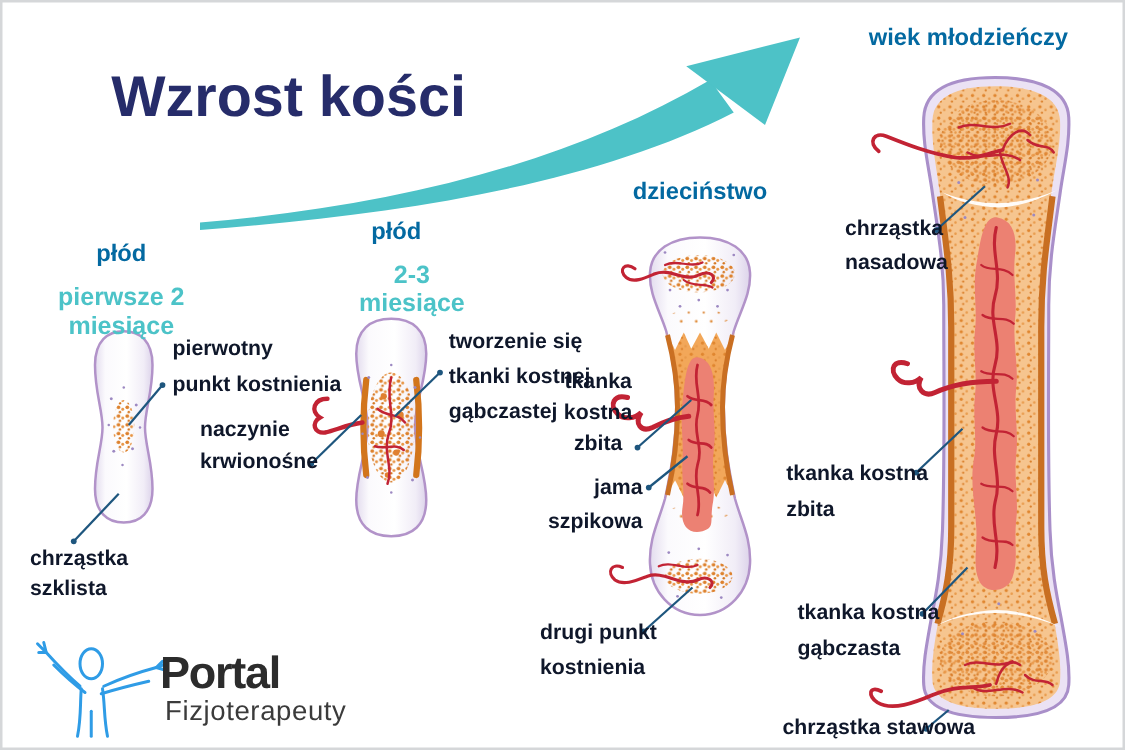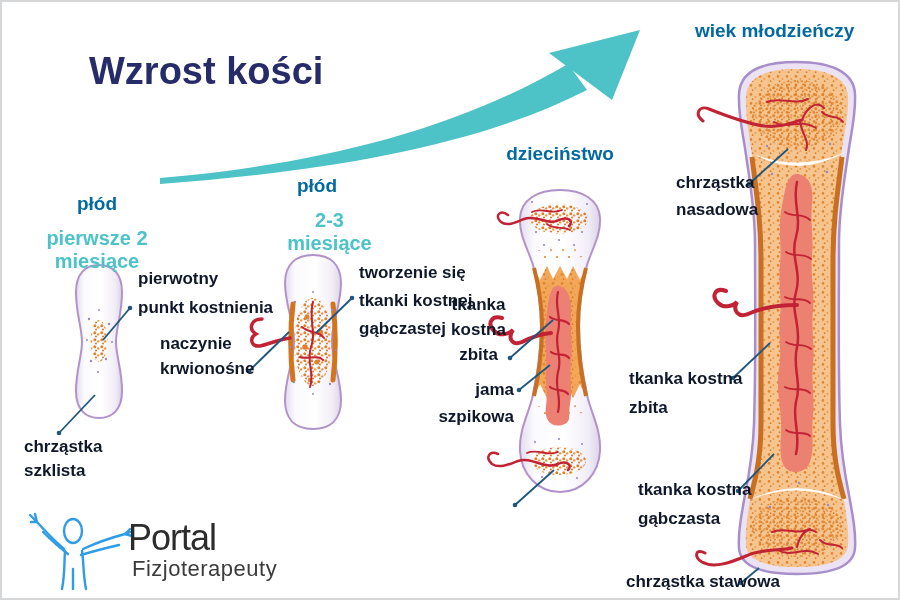--- a/index.html
+++ b/index.html
@@ -1,21 +1,21 @@
 <!DOCTYPE html>
 <html><head>
 <meta charset="utf-8">
 <style>
   * { margin:0; padding:0; box-sizing:border-box; }
   html,body { width:900px; height:600px; background:#fff; font-family:"Liberation Sans", sans-serif; }
   #canvas { position:relative; width:900px; height:600px; background:#ffffff;
             border:2px solid #d5d7d9; overflow:hidden; }
   #art { position:absolute; left:0; top:0; width:900px; height:600px; }
   .txt { position:absolute; white-space:pre-line; }
-  .main-title { left:87px; top:48px; font-size:38px; font-weight:bold; color:#262c6a; }
+  .main-title { left:87px; top:48px; font-size:46px; font-weight:bold; color:#262c6a; }
   .stage-title { position:absolute; font-size:19px; font-weight:bold; color:#0369a1; text-align:center; }
   .stage-sub   { position:absolute; font-size:20px; font-weight:bold; color:#4cc3c8; text-align:center; }
   .s1-title { left:45px;  top:191px; width:100px; }
   .s1-sub   { left:2px;   top:225px; width:186px; }
   .s2-title { left:270px; top:173px; width:90px; }
   .s2-sub   { left:270px; top:207px; width:115px; }
   .s3-title { left:490px; top:141px; width:136px; }
   .s4-title { left:693px; top:18px; }
   .ann { position:absolute; white-space:pre-line; font-size:17px; font-weight:bold;
          color:#0f172a; line-height:27px; }
@@ -23,21 +23,21 @@
   .a-vessel     { left:158px; top:329px; line-height:25px; }
   .a-hyaline    { left:22px;  top:433px; line-height:24px; }
   .a-spongyform { left:357px; top:257px; line-height:28px; }
   .a-compact3   { left:440px; top:290px; width:73px;  text-align:center; line-height:25px; }
   .a-marrow     { left:405px; top:374px; width:107px; text-align:right; }
   .a-secondary  { left:430px; top:490px; line-height:28px; }
   .a-epiphyseal { left:674px; top:167px; }
   .a-compact4   { left:627px; top:362px; line-height:29px; }
   .a-spongy4    { left:636px; top:473px; line-height:29px; }
   .a-articular  { left:624px; top:566px; }
-  .logo-name { left:126px; top:515px; font-size:36px; font-weight:normal; color:#2c2c2c; letter-spacing:-1px; }
+  .logo-name { left:126px; top:515px; font-size:36px; font-weight:bold; color:#2c2c2c; letter-spacing:-1px; }
   .logo-sub  { left:130px; top:554px; font-size:22px; font-weight:normal; color:#3b3b3b; letter-spacing:0.5px; }
 </style>
 </head>
 <body>
 
 <div id="canvas">
 
   <svg id="art" viewBox="0 0 900 600">
     <defs>
       <linearGradient id="gBone" x1="0" y1="0" x2="1" y2="0">
@@ -280,20 +280,22 @@
 krwionośne</div>
   <div class="ann a-hyaline">chrząstka
 szklista</div>
   <div class="ann a-spongyform">tworzenie się
 tkanki kostnej
 gąbczastej</div>
   <div class="ann a-compact3">tkanka
 kostna
 zbita</div>
   <div class="ann a-marrow">jama szpikowa</div>
+  <div class="ann a-secondary">drugi punkt
+kostnienia</div>
   <div class="ann a-epiphyseal">chrząstka
 nasadowa</div>
   <div class="ann a-compact4">tkanka kostna
 zbita</div>
   <div class="ann a-spongy4">tkanka kostna
 gąbczasta</div>
   <div class="ann a-articular">chrząstka stawowa</div>
 
   <div class="txt logo-name">Portal</div>
   <div class="txt logo-sub">Fizjoterapeuty</div>

